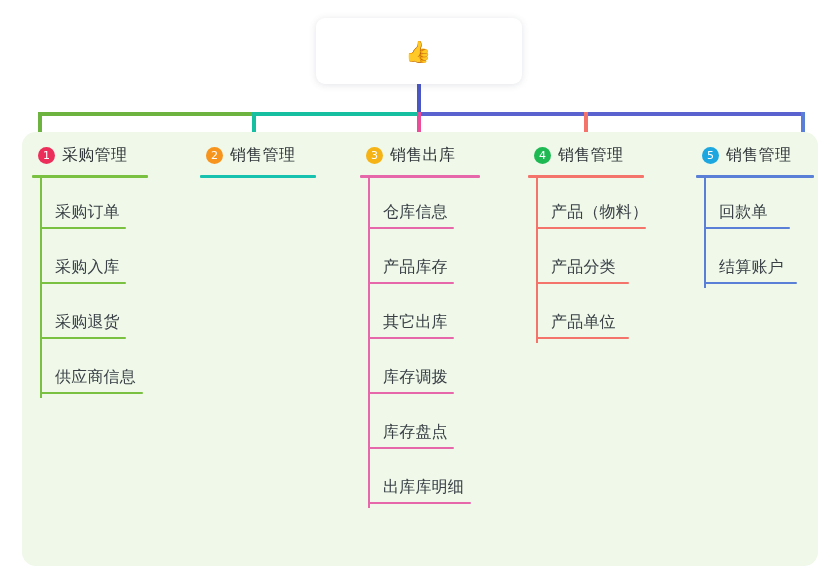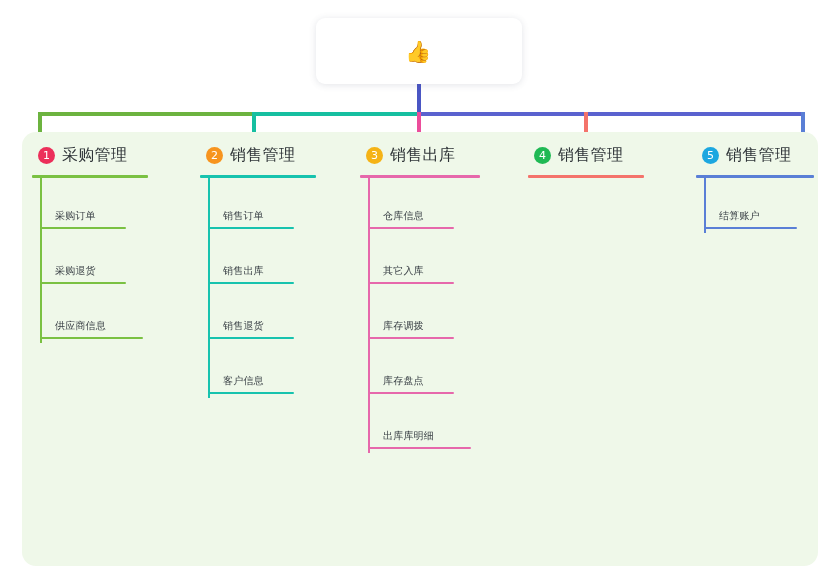--- a/index.html
+++ b/index.html
@@ -115,21 +115,21 @@
   }
   .leaf {
     position: relative;
     height: 55px;
     box-sizing: border-box;
   }
   .leaf-text {
     position: absolute;
     left: 33px;
     bottom: 10px;
-    font-size: 10px;
+    font-size: 16px;
     color: #3a4046;
     white-space: nowrap;
     letter-spacing: 0.2px;
   }
   .leaf-rule {
     position: absolute;
     left: 18px;
     bottom: 4px;
     height: 2px;
     border-radius: 1px;
@@ -168,69 +168,58 @@
         <span class="col-title">采购管理</span>
       </div>
       <div class="head-rule" style="background: rgb(122, 193, 66); width: 116px; margin-left: 10px;"></div>
       <div class="leaf-wrap">
         <div class="spine" style="background: rgb(122, 193, 66);"></div>
         <div class="leaf">
           <span class="leaf-text">采购订单</span>
           <div class="leaf-rule" style="background: rgb(122, 193, 66); width: 86px;"></div>
         </div>
         <div class="leaf">
+          <span class="leaf-text">采购入库</span>
+          <div class="leaf-rule" style="background: rgb(122, 193, 66); width: 86px;"></div>
+        </div>
+        <div class="leaf">
           <span class="leaf-text">采购退货</span>
           <div class="leaf-rule" style="background: rgb(122, 193, 66); width: 86px;"></div>
         </div>
         <div class="leaf">
           <span class="leaf-text">供应商信息</span>
           <div class="leaf-rule" style="background: rgb(122, 193, 66); width: 103px;"></div>
         </div>
       </div>
     </div>
     <div class="column" style="left: 190px; width: 166px;">
       <div class="col-head">
         <span class="badge" style="background: rgb(247, 148, 30);">2</span>
         <span class="col-title">销售管理</span>
       </div>
       <div class="head-rule" style="background: rgb(23, 195, 174); width: 116px; margin-left: 10px;"></div>
-      <div class="leaf-wrap">
-        <div class="spine" style="background: rgb(23, 195, 174);"></div>
-        <div class="leaf">
-          <span class="leaf-text">销售订单</span>
-          <div class="leaf-rule" style="background: rgb(23, 195, 174); width: 86px;"></div>
-        </div>
-        <div class="leaf">
-          <span class="leaf-text">销售出库</span>
-          <div class="leaf-rule" style="background: rgb(23, 195, 174); width: 86px;"></div>
-        </div>
-        <div class="leaf">
-          <span class="leaf-text">销售退货</span>
-          <div class="leaf-rule" style="background: rgb(23, 195, 174); width: 86px;"></div>
-        </div>
-        <div class="leaf">
-          <span class="leaf-text">客户信息</span>
-          <div class="leaf-rule" style="background: rgb(23, 195, 174); width: 86px;"></div>
-        </div>
-      </div>
     </div>
     <div class="column" style="left: 350px; width: 172px;">
       <div class="col-head">
         <span class="badge" style="background: rgb(245, 179, 22);">3</span>
         <span class="col-title">销售出库</span>
       </div>
       <div class="head-rule" style="background: rgb(230, 104, 171); width: 120px; margin-left: 10px;"></div>
       <div class="leaf-wrap">
         <div class="spine" style="background: rgb(230, 104, 171);"></div>
         <div class="leaf">
           <span class="leaf-text">仓库信息</span>
           <div class="leaf-rule" style="background: rgb(230, 104, 171); width: 86px;"></div>
         </div>
         <div class="leaf">
-          <span class="leaf-text">其它入库</span>
+          <span class="leaf-text">产品库存</span>
+          <div class="leaf-rule" style="background: rgb(230, 104, 171); width: 86px;"></div>
+        </div>
+        <div class="leaf">
+          <span class="leaf-text">其它出库</span>
           <div class="leaf-rule" style="background: rgb(230, 104, 171); width: 86px;"></div>
         </div>
         <div class="leaf">
           <span class="leaf-text">库存调拨</span>
           <div class="leaf-rule" style="background: rgb(230, 104, 171); width: 86px;"></div>
         </div>
         <div class="leaf">
           <span class="leaf-text">库存盘点</span>
           <div class="leaf-rule" style="background: rgb(230, 104, 171); width: 86px;"></div>
         </div>
@@ -239,28 +228,47 @@
           <div class="leaf-rule" style="background: rgb(230, 104, 171); width: 103px;"></div>
         </div>
       </div>
     </div>
     <div class="column" style="left: 518px; width: 174px;">
       <div class="col-head">
         <span class="badge" style="background: rgb(31, 185, 84);">4</span>
         <span class="col-title">销售管理</span>
       </div>
       <div class="head-rule" style="background: rgb(244, 115, 107); width: 116px; margin-left: 10px;"></div>
+      <div class="leaf-wrap">
+        <div class="spine" style="background: rgb(244, 115, 107);"></div>
+        <div class="leaf">
+          <span class="leaf-text">产品（物料）</span>
+          <div class="leaf-rule" style="background: rgb(244, 115, 107); width: 110px;"></div>
+        </div>
+        <div class="leaf">
+          <span class="leaf-text">产品分类</span>
+          <div class="leaf-rule" style="background: rgb(244, 115, 107); width: 93px;"></div>
+        </div>
+        <div class="leaf">
+          <span class="leaf-text">产品单位</span>
+          <div class="leaf-rule" style="background: rgb(244, 115, 107); width: 93px;"></div>
+        </div>
+      </div>
     </div>
     <div class="column" style="left: 686px; width: 140px;">
       <div class="col-head">
         <span class="badge" style="background: rgb(28, 167, 224);">5</span>
         <span class="col-title">销售管理</span>
       </div>
       <div class="head-rule" style="background: rgb(90, 127, 214); width: 118px; margin-left: 10px;"></div>
       <div class="leaf-wrap">
         <div class="spine" style="background: rgb(90, 127, 214);"></div>
         <div class="leaf">
+          <span class="leaf-text">回款单</span>
+          <div class="leaf-rule" style="background: rgb(90, 127, 214); width: 86px;"></div>
+        </div>
+        <div class="leaf">
           <span class="leaf-text">结算账户</span>
           <div class="leaf-rule" style="background: rgb(90, 127, 214); width: 93px;"></div>
         </div>
       </div>
     </div>
   </div>
 
 </body></html>

